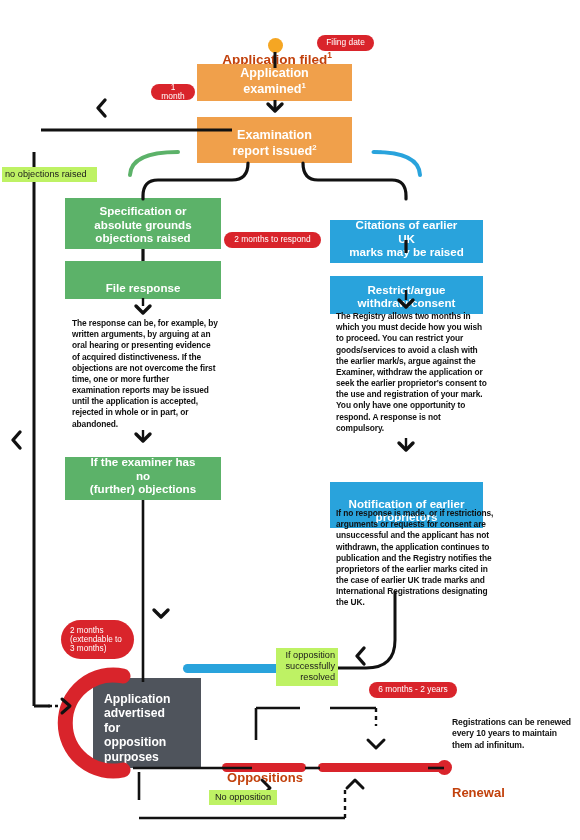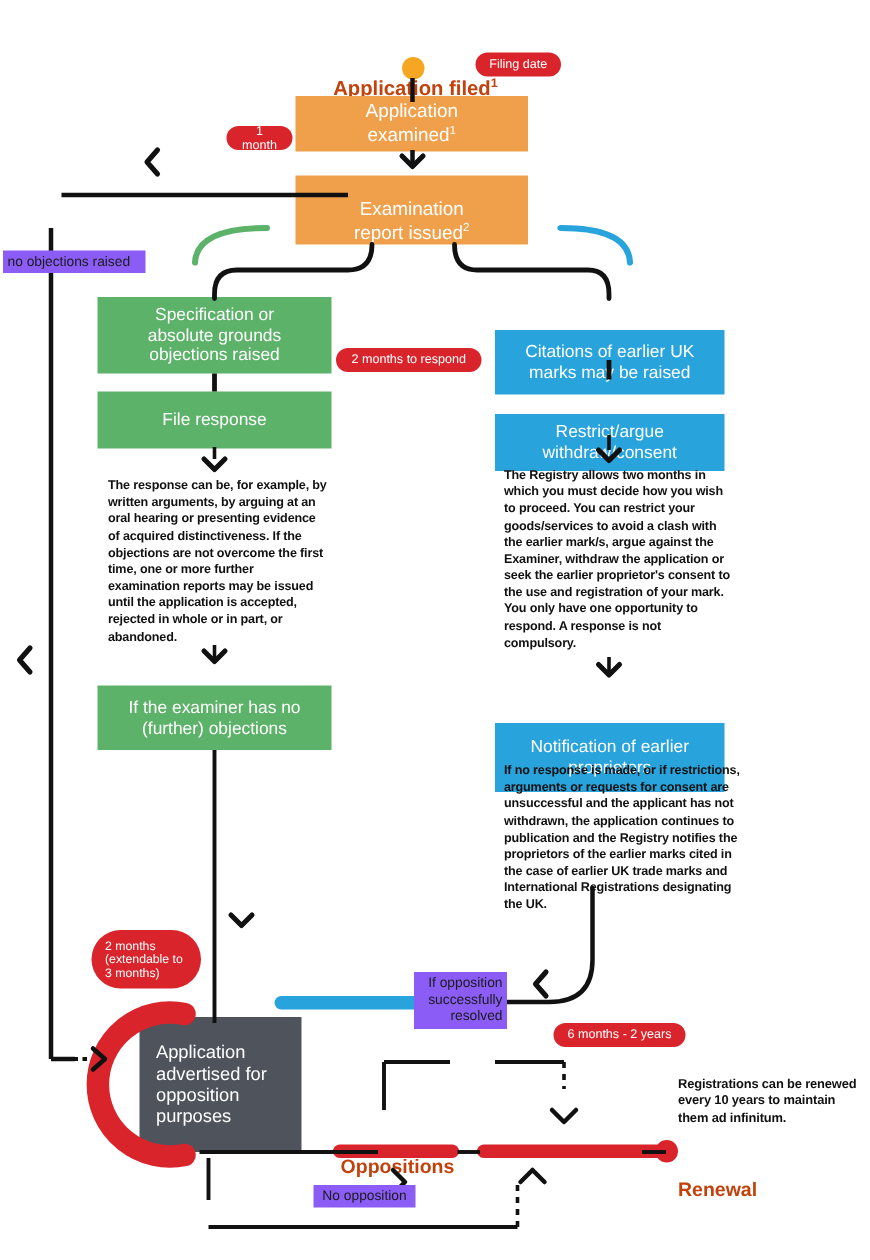--- a/index.html
+++ b/index.html
@@ -16,25 +16,25 @@
     width: 580px;
     height: 840px;
     background: #ffffff;
     overflow: hidden;
   }
 
   
   .box {
     position: absolute;
     display: flex;
-    align-items: center;
+    align-items: flex-end;
     justify-content: center;
     text-align: center;
     color: #ffffff;
-    font-weight: normal;
+    font-weight: bold;
     line-height: 1.18;
     box-sizing: border-box;
     padding: 4px 18px;
   }
   .box-orange { background: #f0a04b; }
   .box-green  { background: #5cb269; }
   .box-blue   { background: #29a3dc; margin-top: 23px; }
   .box-grey   { background: #4f545c; }
 
   
@@ -49,21 +49,21 @@
     text-align: center;
     line-height: 1.12;
     box-sizing: border-box;
     padding: 2px 8px;
     font-weight: normal;
   }
 
   
   .wlabel {
     position: absolute;
-    background: #8b5cf6;
+    background: #bef264;
     color: #1b1b1b;
     font-size: 9.5px;
     line-height: 1.22;
     padding: 2px 3px;
     box-sizing: border-box;
     white-space: pre-line;
     z-index: 6;
   }
 
   

